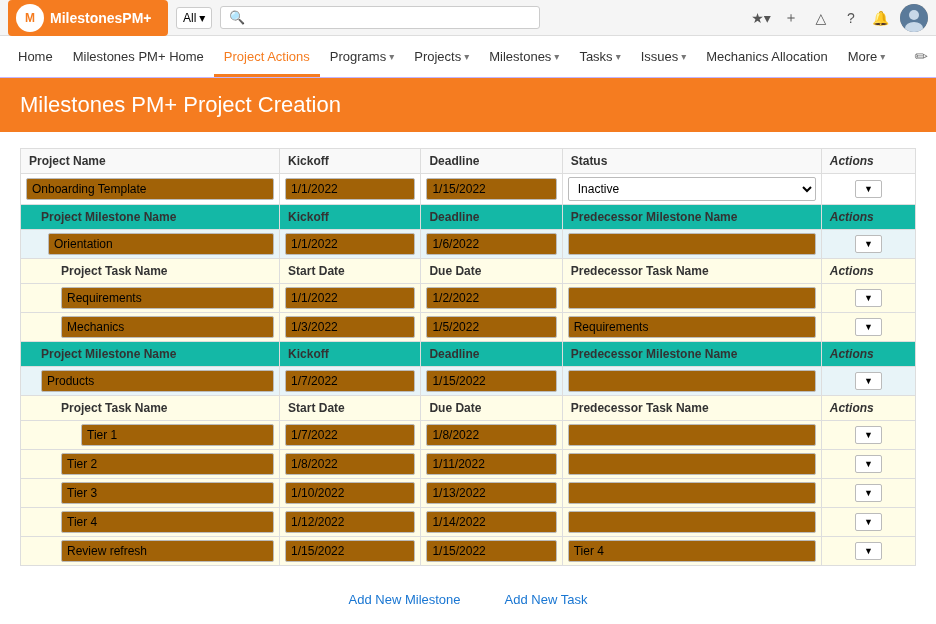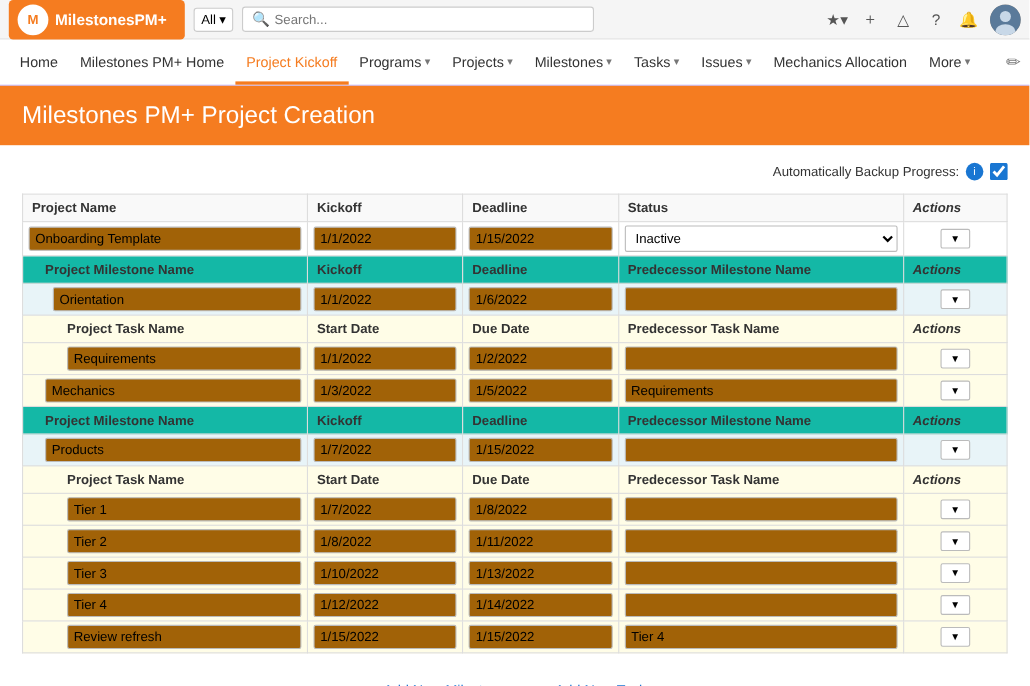--- a/index.html
+++ b/index.html
@@ -70,63 +70,57 @@
       <span>M</span>
     </div>
     <span class="logo-text">MilestonesPM+</span>
   </div>
   <div class="all-dropdown">
     <span>All</span>
     <span>▾</span>
   </div>
   <div class="search-bar">
     <span style="color:#aaa;">🔍</span>
-    <input type="text" placeholder="Search..." style="">
   </div>
   <div class="top-icons">
     <div class="top-icon">★▾</div>
     <div class="top-icon">＋</div>
     <div class="top-icon">△</div>
     <div class="top-icon">?</div>
     <div class="top-icon">🔔</div>
     <div class="avatar">
       <svg width="28" height="28" viewBox="0 0 28 28">
           <circle cx="14" cy="14" r="14" fill="#5a7a9a"></circle>
           <circle cx="14" cy="11" r="5" fill="#c8d8e8"></circle>
           <ellipse cx="14" cy="24" rx="9" ry="6" fill="#c8d8e8"></ellipse>
         </svg>
     </div>
   </div>
 </div>
 
 <div class="nav-bar">
   <div class="nav-item">Home</div>
   <div class="nav-item">Milestones PM+ Home</div>
-  <div class="nav-item active">Project Kickoff</div>
+  <div class="nav-item active">Project Actions</div>
   <div class="nav-item">Programs <span class="nav-chevron">▾</span></div>
   <div class="nav-item">Projects <span class="nav-chevron">▾</span></div>
   <div class="nav-item">Milestones <span class="nav-chevron">▾</span></div>
   <div class="nav-item">Tasks <span class="nav-chevron">▾</span></div>
   <div class="nav-item">Issues <span class="nav-chevron">▾</span></div>
   <div class="nav-item">Mechanics Allocation</div>
   <div class="nav-item">More <span class="nav-chevron">▾</span></div>
   <span class="edit-icon">✏</span>
 </div>
 
 <div class="page-header">
   <span>Milestones PM+ Project Creation</span>
 </div>
 
 <div class="content">
 
-  <div class="backup-row">
-    <span>Automatically Backup Progress:</span>
-    <div class="backup-info">i</div>
-    <input type="checkbox" class="backup-checkbox" checked="" style="">
-  </div>
 
   <table class="project-table">
 
     <thead>
       <tr class="row-project">
         <th class="col-name">Project Name</th>
         <th class="col-kickoff">Kickoff</th>
         <th class="col-deadline">Deadline</th>
         <th class="col-status" colspan="2">Status</th>
         <th class="col-actions actions-col">Actions</th>
@@ -202,21 +196,21 @@
         </td>
         <td colspan="2">
           <input type="text" value="" style="">
         </td>
         <td class="actions-col">
           <button class="dropdown-btn"></button>
         </td>
       </tr>
 
       <tr class="row-task">
-        <td style="padding-left:20px;">
+        <td style="padding-left:40px;">
           <input type="text" value="Mechanics" style="">
         </td>
         <td>
           <input type="text" value="1/3/2022" style="">
         </td>
         <td>
           <input type="text" value="1/5/2022" style="">
         </td>
         <td colspan="2">
           <input type="text" value="Requirements" style="">
@@ -253,21 +247,21 @@
 
       <tr class="row-task-header">
         <th style="padding-left:40px;">Project Task Name</th>
         <th>Start Date</th>
         <th>Due Date</th>
         <th colspan="2">Predecessor Task Name</th>
         <th class="actions-col">Actions</th>
       </tr>
 
       <tr class="row-task">
-        <td style="padding-left:40px;">
+        <td style="padding-left:60px;">
           <input type="text" value="Tier 1" style="">
         </td>
         <td>
           <input type="text" value="1/7/2022" style="">
         </td>
         <td>
           <input type="text" value="1/8/2022" style="">
         </td>
         <td colspan="2">
           <input type="text" value="" style="">

